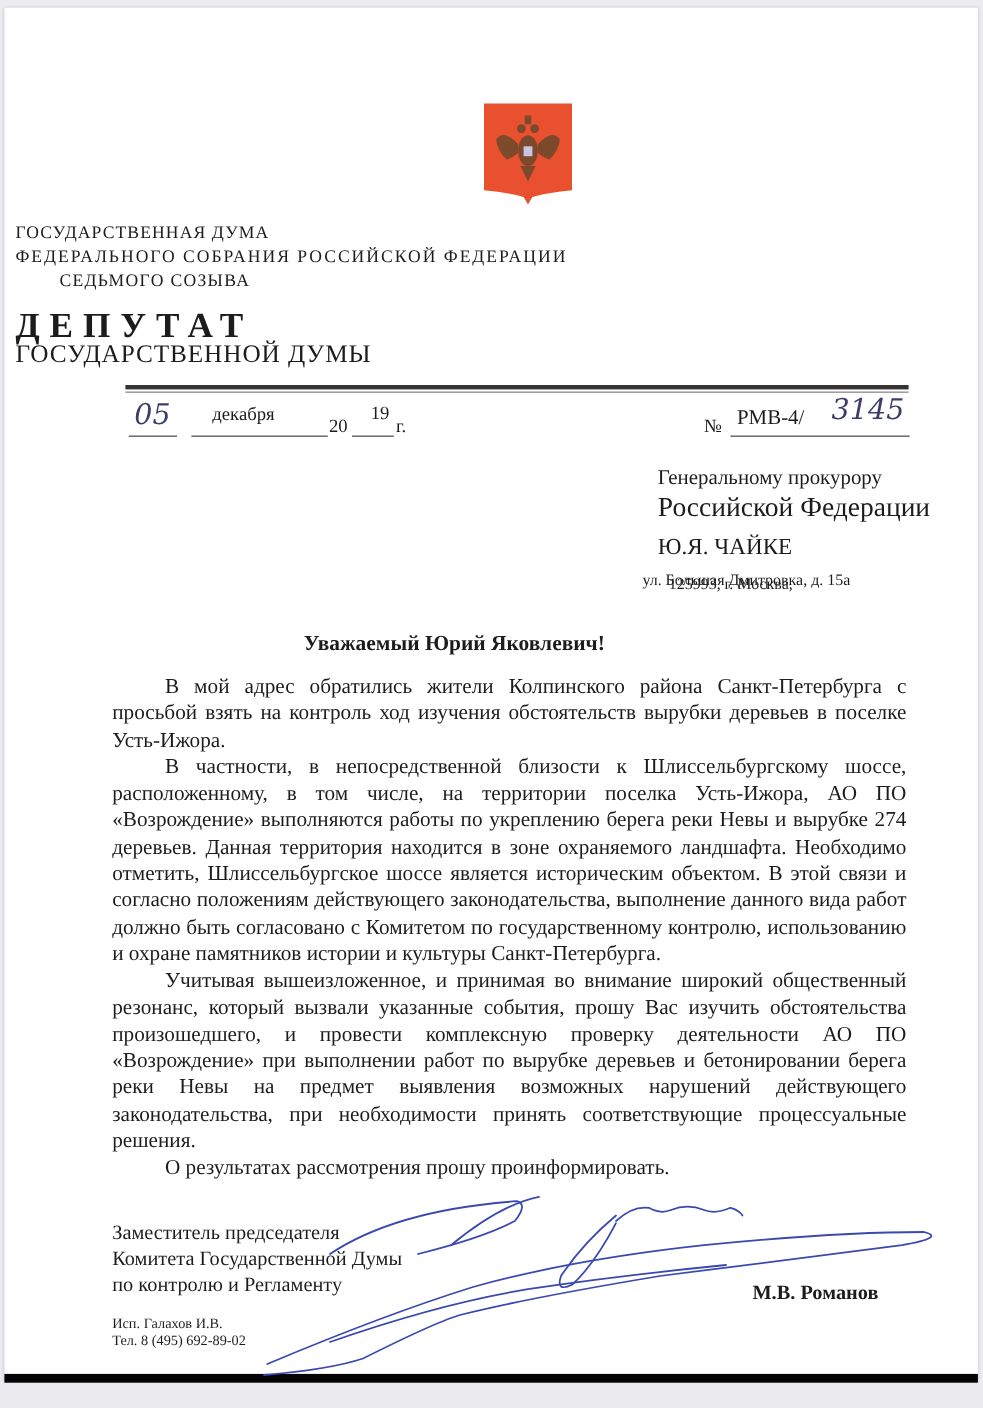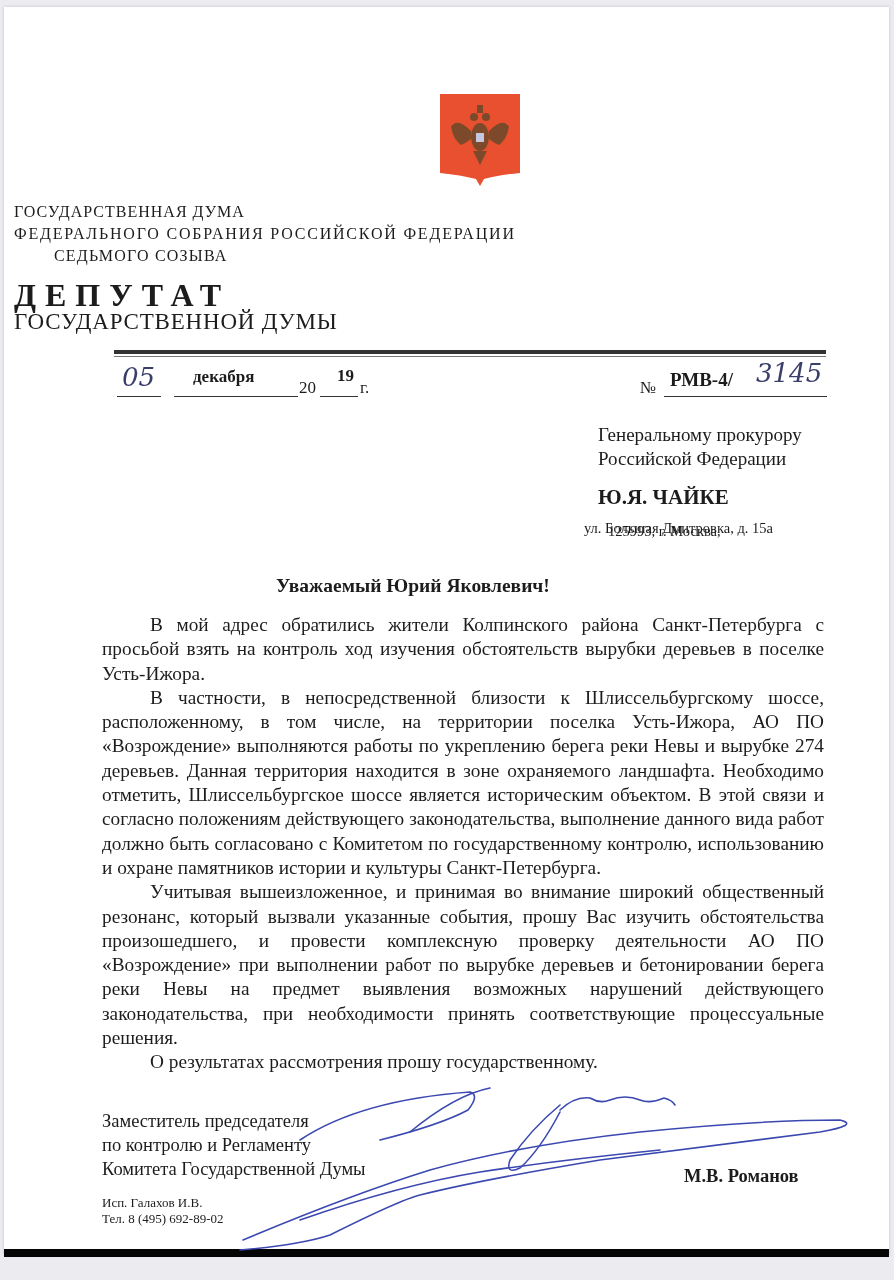--- a/index.html
+++ b/index.html
@@ -25,21 +25,21 @@
   .hdr { position: absolute; left: 0; width: 894px; text-align: left; letter-spacing: 1px; margin-left: 14px; }
   .hdr1 { top: 203px; font-size: 16px; }
   .hdr2 { top: 225px; font-size: 16px; letter-spacing: 1.8px; }
   .hdr3 { top: 247px; font-size: 16px; letter-spacing: 1.2px; padding-left: 40px; }
   .hdr4 { top: 277px; font-size: 32px; font-weight: bold; letter-spacing: 9px; }
   .hdr5 { top: 309px; font-size: 23px; letter-spacing: 0.8px; }
   .rule-thick { position: absolute; left: 114px; top: 350px; width: 712px; height: 4px; background: #333; }
   .rule-thin { position: absolute; left: 114px; top: 356px; width: 712px; height: 1px; background: #777; }
   .uline { position: absolute; border-bottom: 1px solid #333; }
   .hand { font-family: "DejaVu Serif", serif; font-style: italic; color: #3a3f6a; font-size: 26px; }
-  .bold { font-weight: bold; }
+  .bold { font-weight: normal; }
 
   .addr { position: absolute; left: 598px; }
   .body-text {
     position: absolute; left: 102px; width: 722px; top: 613px;
     font-size: 19.3px; line-height: 24.3px; text-align: justify;
   }
   .body-text p { margin: 0; text-indent: 48px; }
   .greeting { position: absolute; left: 0; width: 826px; top: 575px; text-align: center; font-size: 19.5px; font-weight: bold; }
 
   .sign-block { position: absolute; left: 102px; top: 1109px; font-size: 18.5px; line-height: 24px; }
@@ -86,38 +86,38 @@
   <span class="bold" style="position:absolute; left:337px; top:366px; font-size:17px;">19</span>
   <span style="position:absolute; left:360px; top:378px; font-size:17px;">г.</span>
 
   <span style="position:absolute; left:640px; top:378px; font-size:17px;">№</span>
   <span class="uline" style="left:664px; top:396px; width:163px;"></span>
   <span class="bold" style="position:absolute; left:670px; top:369px; font-size:19px;">РМВ-4/</span>
   <span class="hand" style="position:absolute; left:756px; top:358px;">3145</span>
 </div>
 
 <div class="addr" style="top:424px; font-size:19px;text-align:right;">Генеральному прокурору</div>
-<div class="addr" style="top:448px; font-size:19px;text-align:center;">Российской Федерации</div>
+<div class="addr" style="top:448px; font-size:25px;text-align:center;">Российской Федерации</div>
 <div class="addr bold" style="top:485px; font-size:21px;">Ю.Я. ЧАЙКЕ</div>
 <div class="addr" style="top:523px; font-size:14.5px;margin-left:10px;">125993, г. Москва,</div>
 <div class="addr" style="top:520px; left:584px; font-size:14.5px;">ул. Большая Дмитровка, д. 15а</div>
 
 <div class="greeting">Уважаемый Юрий Яковлевич!</div>
 
 <div class="body-text">
   <p>В мой адрес обратились жители Колпинского района Санкт-Петербурга с просьбой взять на контроль ход изучения обстоятельств вырубки деревьев в поселке Усть-Ижора.</p>
   <p>В частности, в непосредственной близости к Шлиссельбургскому шоссе, расположенному, в том числе, на территории поселка Усть-Ижора, АО ПО «Возрождение» выполняются работы по укреплению берега реки Невы и вырубке 274 деревьев. Данная территория находится в зоне охраняемого ландшафта. Необходимо отметить, Шлиссельбургское шоссе является историческим объектом. В этой связи и согласно положениям действующего законодательства, выполнение данного вида работ должно быть согласовано с Комитетом по государственному контролю, использованию и охране памятников истории и культуры Санкт-Петербурга.</p>
   <p>Учитывая вышеизложенное, и принимая во внимание широкий общественный резонанс, который вызвали указанные события, прошу Вас изучить обстоятельства произошедшего, и провести комплексную проверку деятельности АО ПО «Возрождение» при выполнении работ по вырубке деревьев и бетонировании берега реки Невы на предмет выявления возможных нарушений действующего законодательства, при необходимости принять соответствующие процессуальные решения.</p>
-  <p>О результатах рассмотрения прошу государственному.</p>
+  <p>О результатах рассмотрения прошу проинформировать.</p>
 </div>
 
 <div class="sign-block">
   <div>Заместитель председателя</div>
+  <div>Комитета Государственной Думы</div>
   <div>по контролю и Регламенту</div>
-  <div>Комитета Государственной Думы</div>
 </div>
 <div class="signer">М.В. Романов</div>
 
 <div class="exec">
   <div>Исп. Галахов И.В.</div>
   <div>Тел. 8 (495) 692-89-02</div>
 </div>
 
 <svg class="signature" viewBox="0 0 894 1280">
   <g fill="none" stroke="#3a48b0" stroke-width="1.6" stroke-linecap="round">

